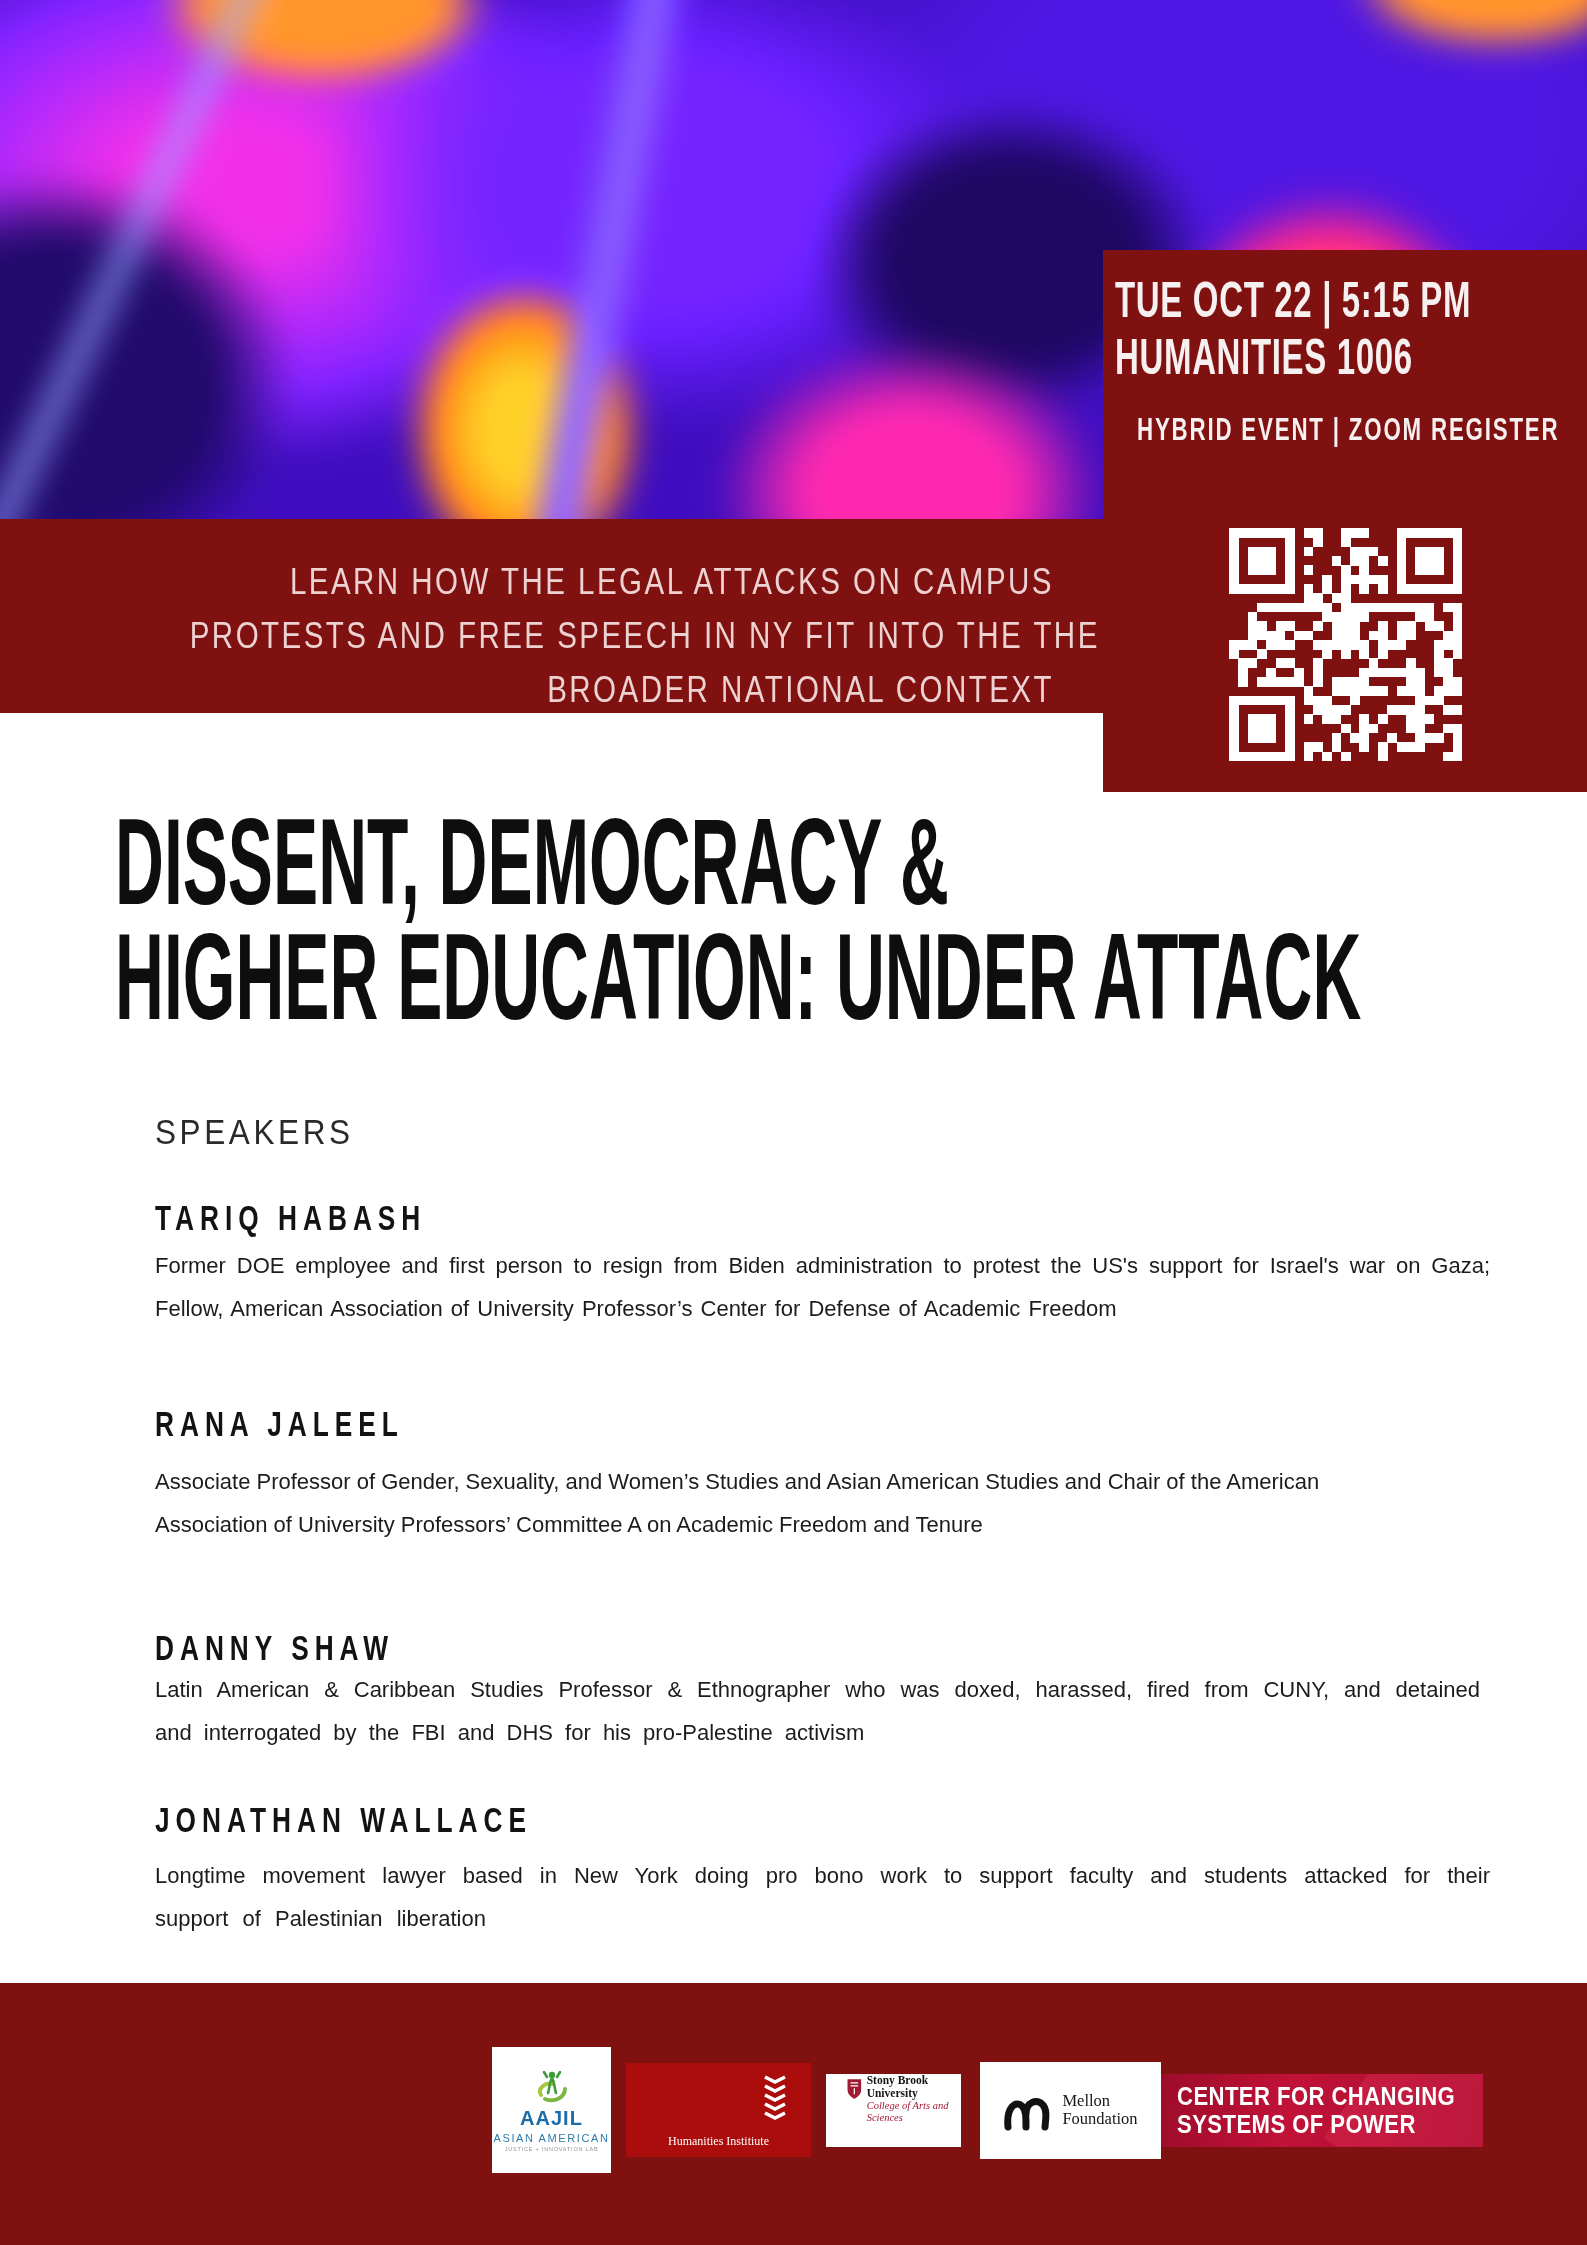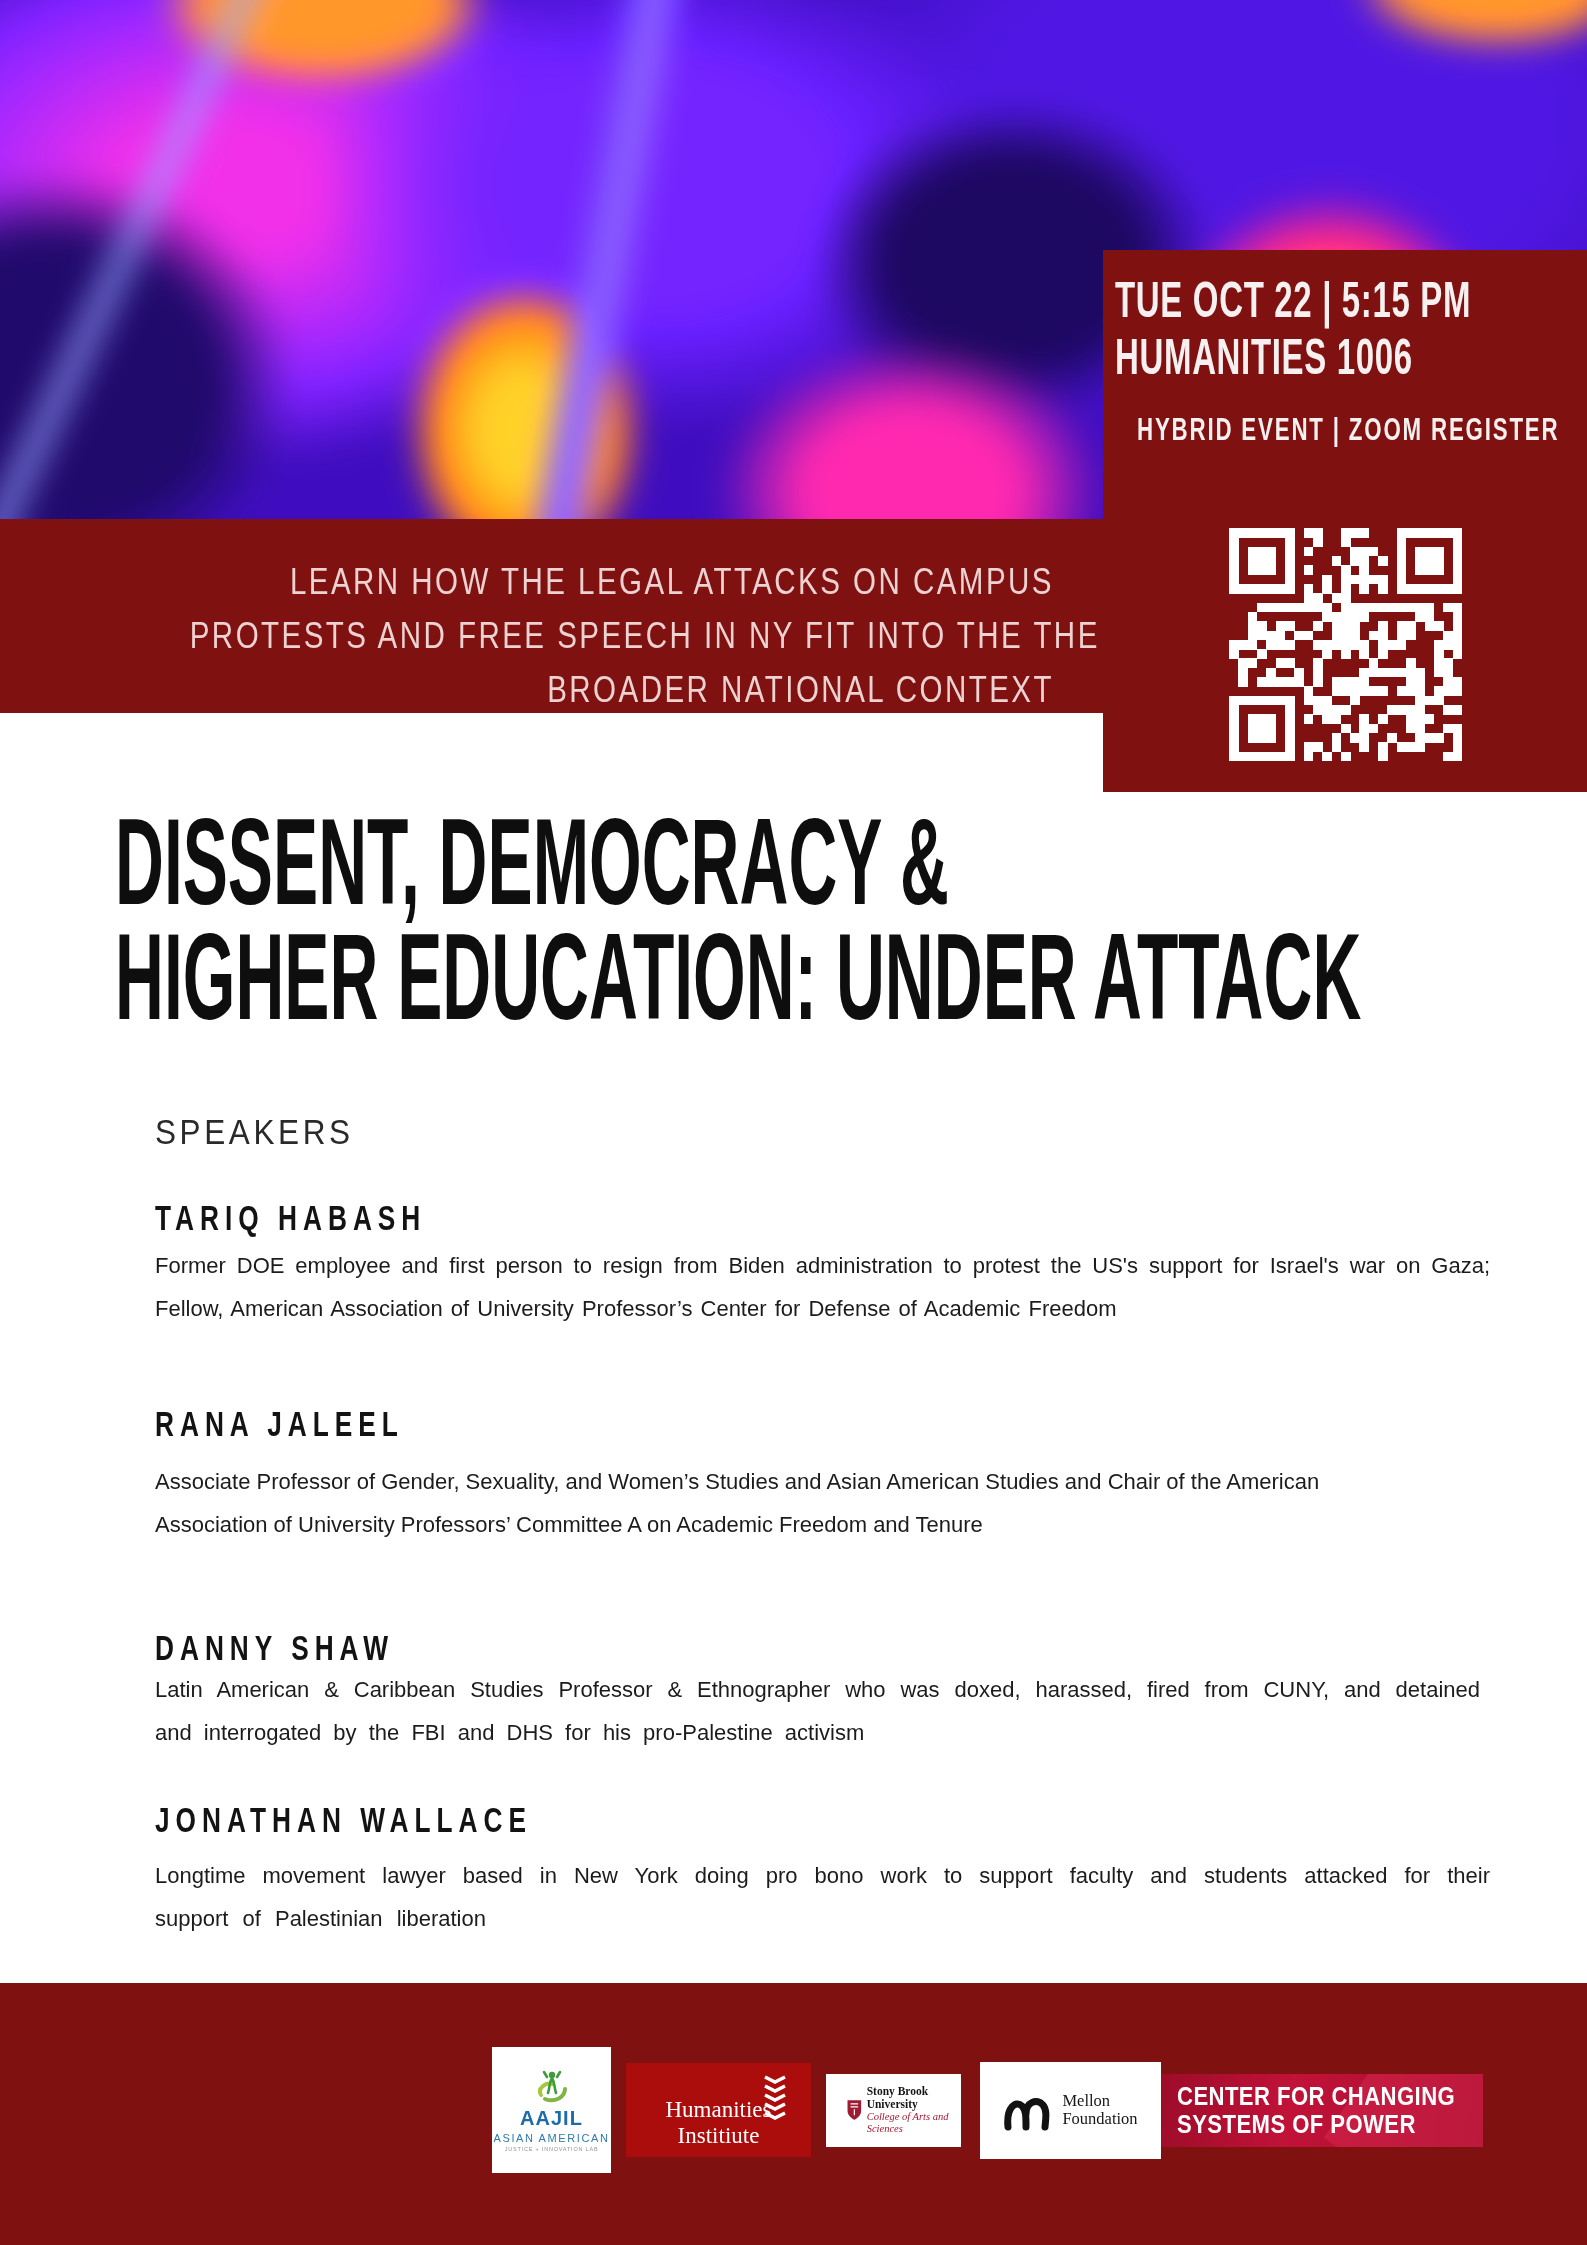--- a/index.html
+++ b/index.html
@@ -62,22 +62,22 @@
   .logos{position:absolute;left:492px;top:2054px;height:112px;display:flex;align-items:center;}
   .lg{box-sizing:border-box;flex:none;}
   .lg-aajil{width:119px;height:126px;background:#fff;margin-right:15px;display:flex;flex-direction:column;
         align-items:center;justify-content:center;text-align:center;}
   .aajil-name{font-size:20px;font-weight:bold;color:#1B6CA8;letter-spacing:1px;margin-top:2px;}
   .aajil-l1{font-size:11px;color:#2E7CA8;letter-spacing:1.6px;margin-top:2px;}
   .aajil-l2{font-size:5.5px;color:#96938E;letter-spacing:.8px;margin-top:2px;}
   .lg-hum{width:185px;height:94px;background:#AB0C0C;margin-right:15px;position:relative;color:#fff;}
   .hum-ic{position:absolute;right:22px;top:10px;}
   .hum-t{position:absolute;bottom:8px;left:0;width:100%;text-align:center;
-        font-family:"Liberation Serif",serif;font-size:23px;}
-  .lg-sb{width:135px;height:73px;background:#fff;display:flex;align-items:center;gap:4px;padding:0 3px 0 20px;}
+        font-family:"Liberation Serif",serif;font-size:12px;}
+  .lg-sb{width:135px;height:73px;background:#fff;display:flex;align-items:flex-start;gap:4px;padding:0 3px 0 20px;}
   .sb-t1{font-family:"Liberation Serif",serif;font-weight:bold;font-size:11.5px;color:#151515;line-height:1.15;}
   .sb-t2{font-family:"Liberation Serif",serif;font-style:italic;font-size:10.5px;color:#A41830;line-height:1.15;}
   .lg-ccsp{width:322px;height:73px;background:linear-gradient(100deg,#9D0C2A,#C11238 40%,#A80E2F);
         color:#fff;display:flex;flex-direction:column;justify-content:center;padding-left:16px;
         position:relative;overflow:hidden;}
   .lg-ccsp::before{content:"";position:absolute;right:-20px;top:-30px;width:150px;height:150px;
         background:rgba(255,70,110,.22);transform:rotate(35deg);}
   .ccsp-line{font-size:26px;line-height:28px;font-weight:bold;letter-spacing:.5px;white-space:nowrap;
         transform:scaleX(.85);transform-origin:left center;position:relative;}
   .lg-mellon{width:181px;height:97px;background:#fff;margin-left:19px;display:flex;align-items:center;

